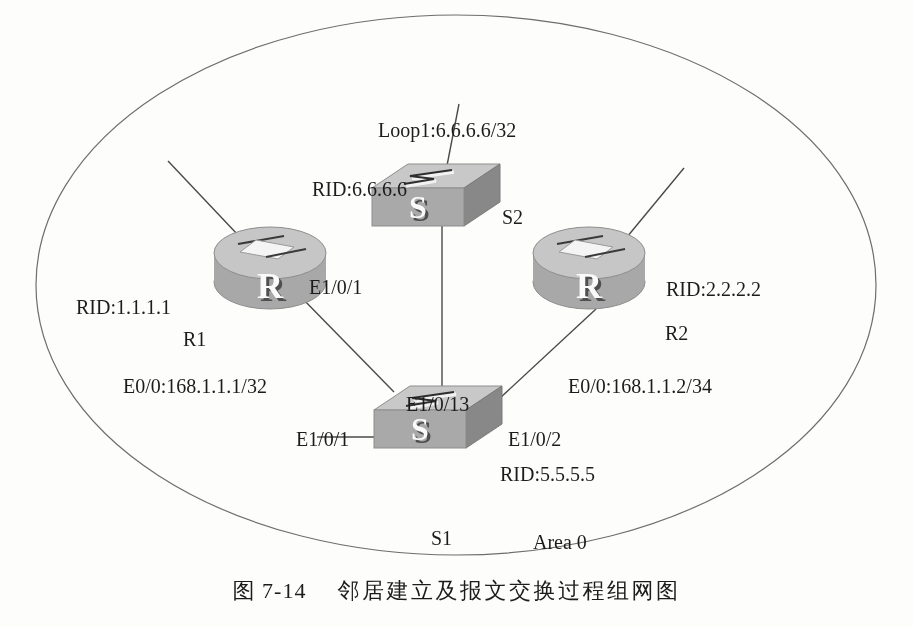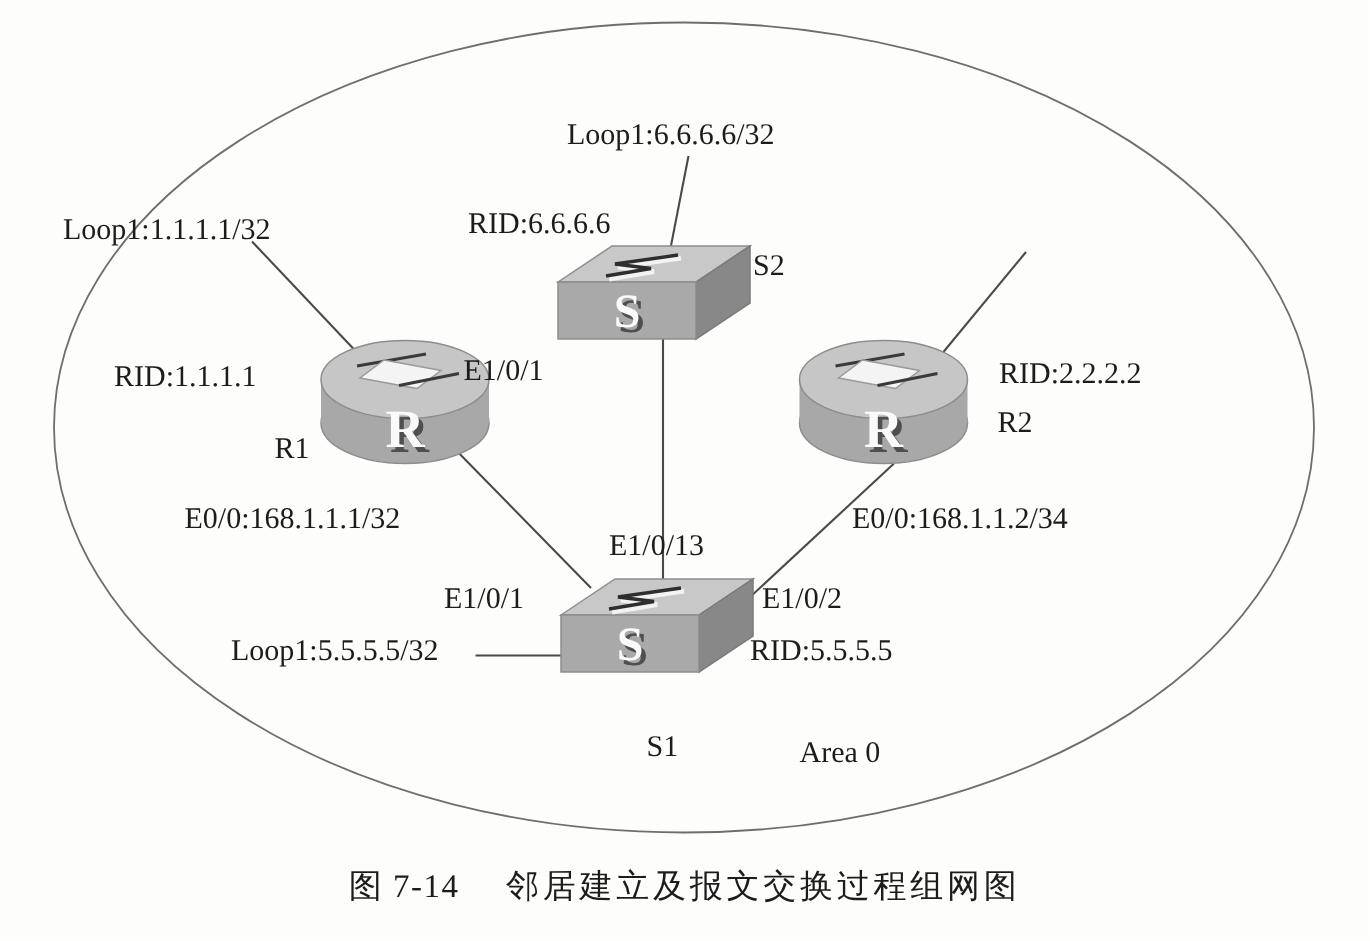--- a/index.html
+++ b/index.html
@@ -12,20 +12,21 @@
     overflow:hidden;
   }
   .diagram{position:absolute;left:0;top:0;width:913px;height:560px;}
   .diagram svg{position:absolute;left:0;top:0;}
   .lbl{
     position:absolute;
     font-size:20px;
     line-height:1.1;
     white-space:nowrap;
     color:#1c1c1c;
+    margin-top:40px;
   }
   .dev-letter{
     font-family:"Liberation Serif", serif;
     font-weight:700;
     text-anchor:middle;
     fill:#fafafa;
   }
   .dev-letter.shadow{fill:#4f4f4f;}
   .router-letter{font-size:36px;}
   .switch-letter{font-size:32px;}
@@ -102,38 +103,36 @@
         <rect x="0" y="26" width="92" height="38" fill="#a9a9a9" stroke="#8d8d8d" stroke-width="1"></rect>
         <g>
           <path d="M80,8 L38,14 L62,17 L32,22" fill="none" stroke="#f2f2f2" stroke-width="3.5" transform="translate(2,2)"></path>
           <path d="M80,8 L38,14 L62,17 L32,22" fill="none" stroke="#2e2e2e" stroke-width="2.2"></path>
         </g>
         <text class="dev-letter shadow switch-letter" x="49" y="59">S</text>
         <text class="dev-letter switch-letter" x="46" y="56">S</text>
       </g>
     </svg>
 
-    <div class="lbl" style="left:42px;top:142px">Loop1:1.1.1.1/32</div>
-    <div class="lbl" style="left:76px;top:240px">RID:1.1.1.1</div>
+    <div class="lbl" style="left:76px;top:256px">RID:1.1.1.1</div>
     <div class="lbl" style="left:183px;top:288px">R1</div>
     <div class="lbl" style="left:123px;top:335px">E0/0:168.1.1.1/32</div>
 
     <div class="lbl" style="left:378px;top:79px">Loop1:6.6.6.6/32</div>
     <div class="lbl" style="left:312px;top:138px">RID:6.6.6.6</div>
     <div class="lbl" style="left:502px;top:166px">S2</div>
     <div class="lbl" style="left:309px;top:236px">E1/0/1</div>
 
     <div class="lbl" style="left:666px;top:238px">RID:2.2.2.2</div>
-    <div class="lbl" style="left:665px;top:271px">R2</div>
+    <div class="lbl" style="left:665px;top:282px">R2</div>
     <div class="lbl" style="left:568px;top:335px">E0/0:168.1.1.2/34</div>
 
     <div class="lbl" style="left:406px;top:353px">E1/0/13</div>
     <div class="lbl" style="left:296px;top:388px">E1/0/1</div>
     <div class="lbl" style="left:508px;top:388px">E1/0/2</div>
-    <div class="lbl" style="left:154px;top:423px">Loop1:5.5.5.5/32</div>
     <div class="lbl" style="left:500px;top:423px">RID:5.5.5.5</div>
     <div class="lbl" style="left:431px;top:487px">S1</div>
 
     <div class="lbl" style="left:533px;top:491px">Area 0</div>
   </div>
 
   <div class="caption">
     <span class="num">图 7-14</span><span class="ttl">邻居建立及报文交换过程组网图</span>
   </div>
 </div>

